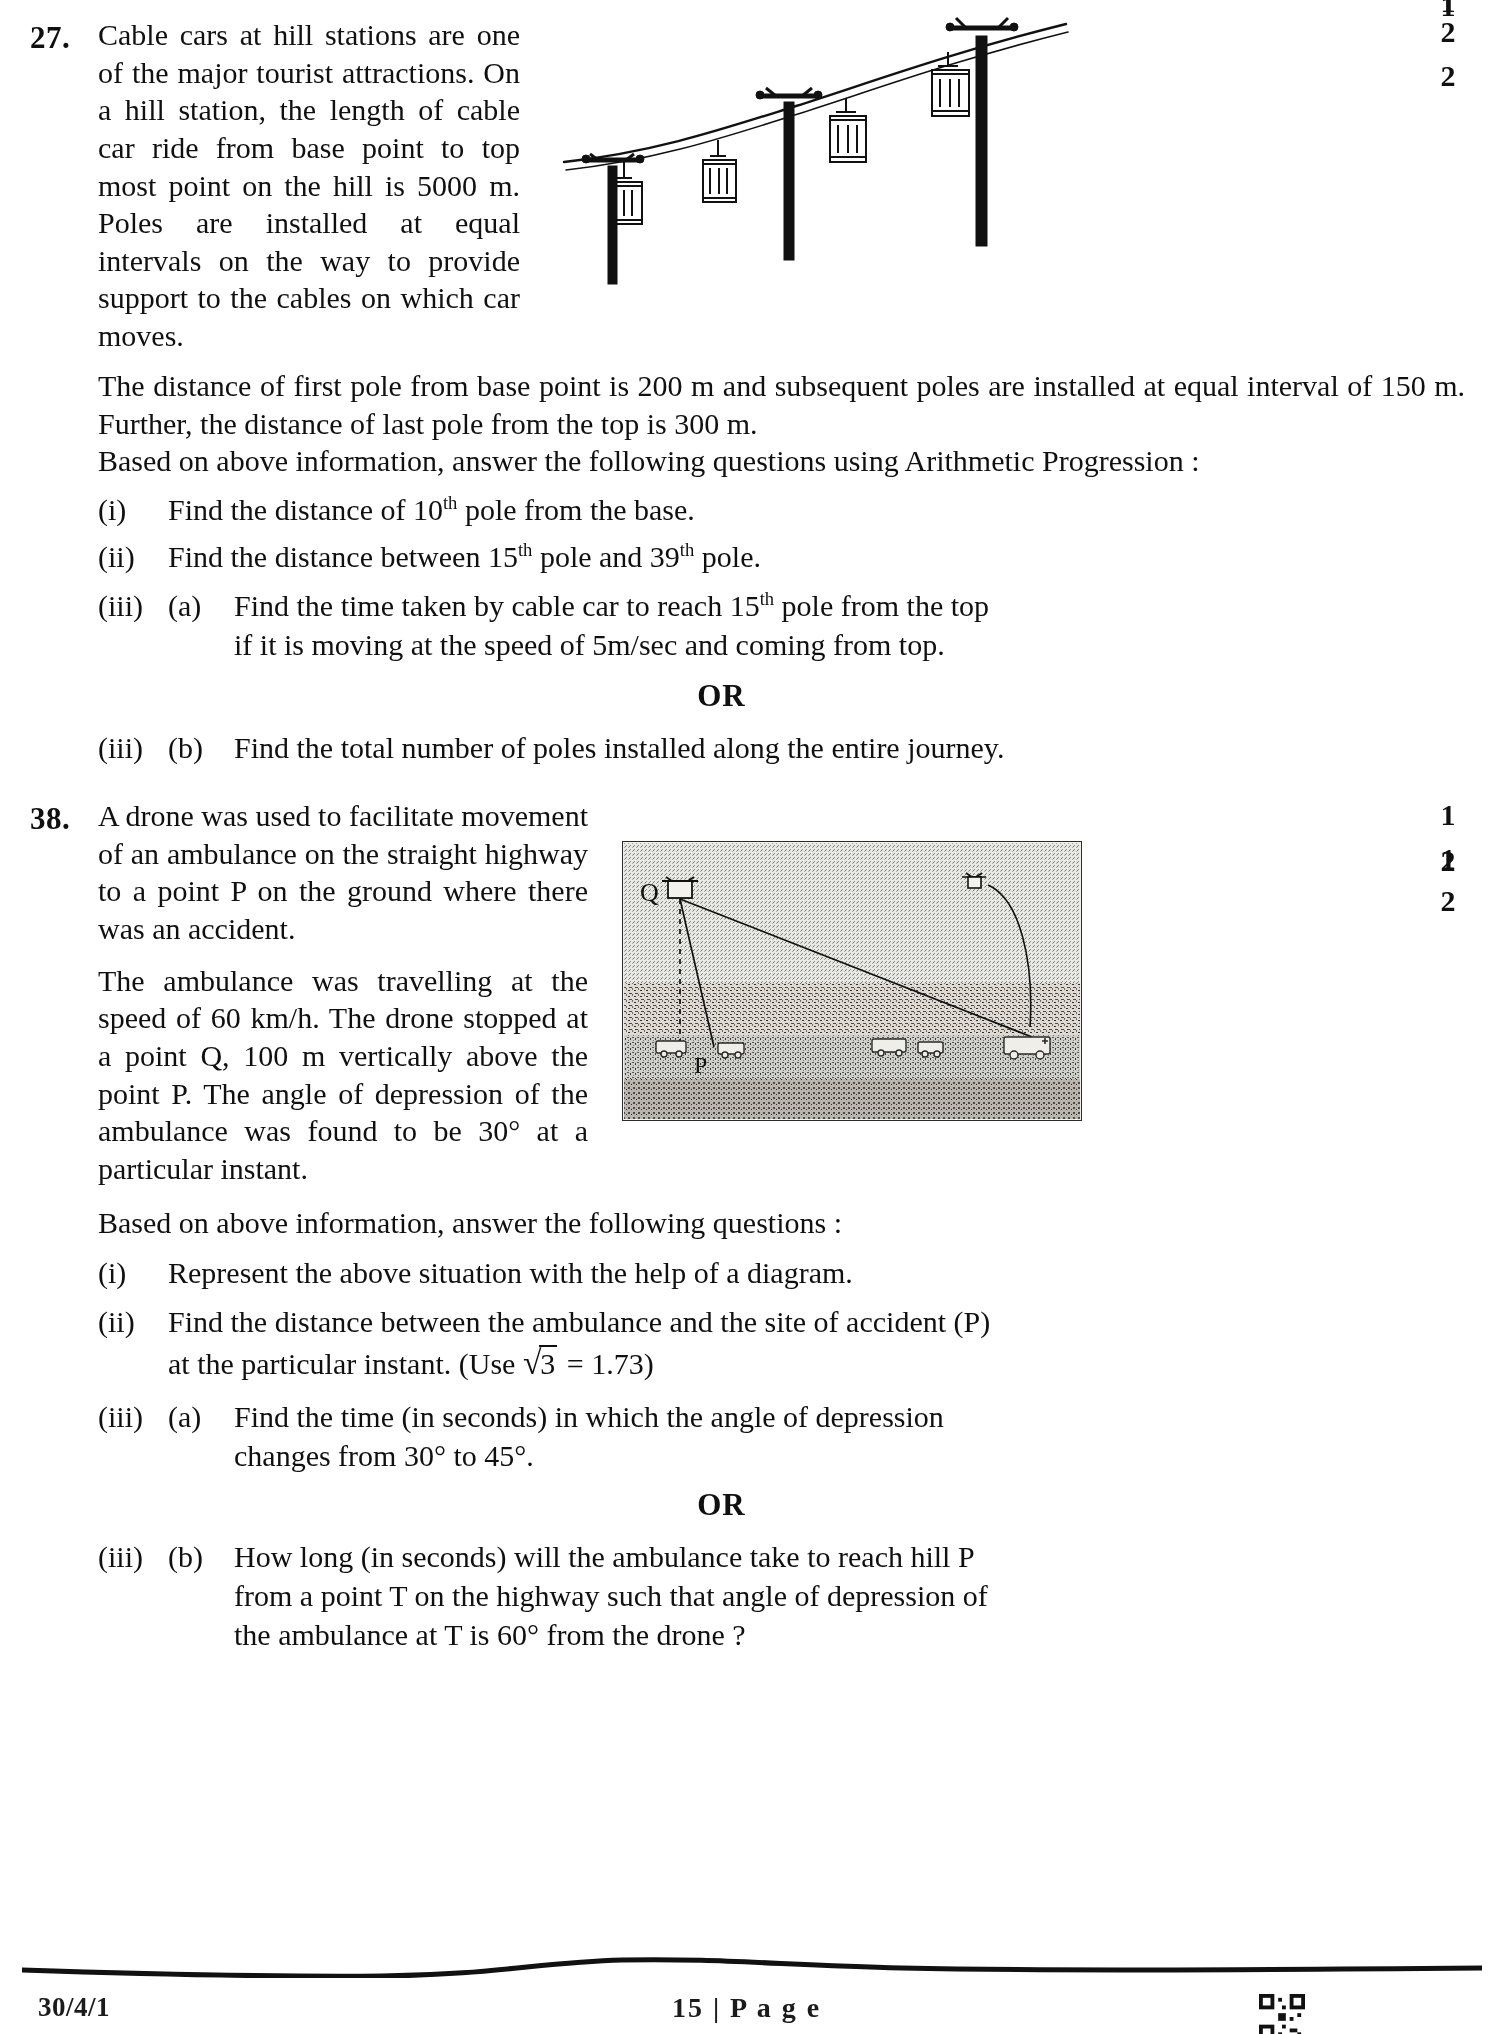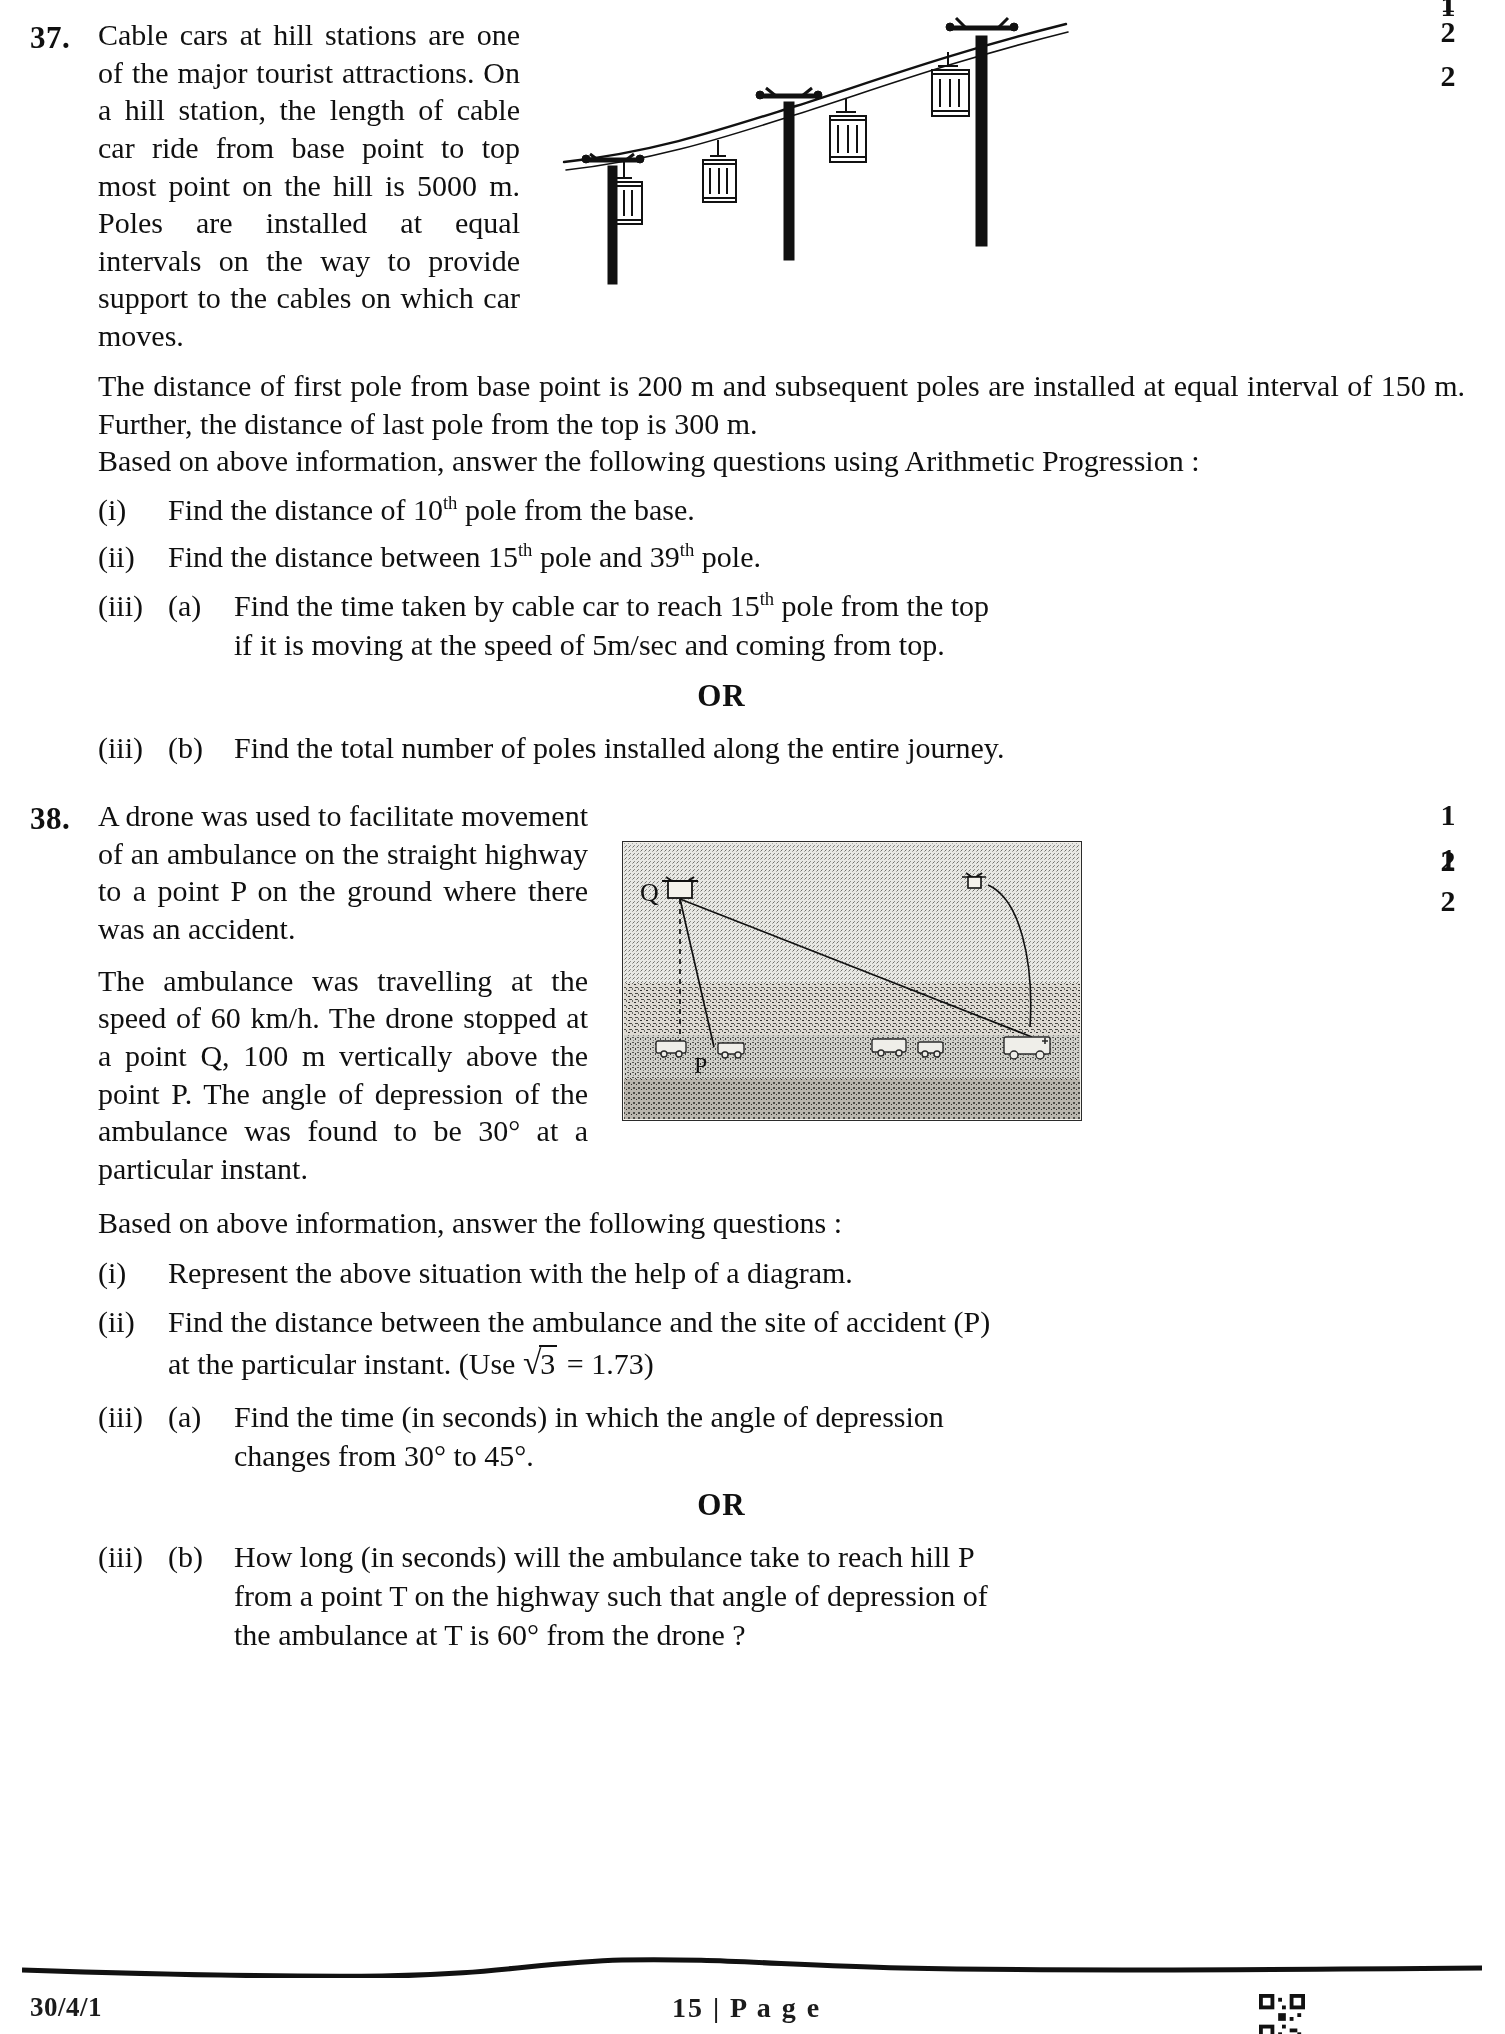--- a/index.html
+++ b/index.html
@@ -138,21 +138,21 @@
   }
   .footrule {
     position: absolute;
     left: 22px;
     right: 22px;
     top: 8px;
     height: 22px;
   }
   .foot-left {
     position: absolute;
-    left: 30px;
+    left: 38px;
     top: 44px;
     font-size: 27px;
     font-weight: bold;
     letter-spacing: 0.5px;
     color: #1b1b1b;
   }
   .foot-center {
     position: absolute;
     left: 0;
     right: 12px;
@@ -170,21 +170,21 @@
     width: 46px;
     height: 46px;
   }
 </style>
 </head>
 <body>
 
 <div class="page">
 
   <div class="q" style="margin-top:2px;">
-    <div class="q-num">37.</div>
+    <div class="q-num">27.</div>
     <div class="q-body">
 
       <div class="intro-row">
         <div class="intro-text" style="width:422px;">Cable cars at hill stations are one of the major tourist attractions. On a hill station, the length of cable car ride from base point to top most point on the hill is 5000 m. Poles are installed at equal intervals on the way to provide support to the cables on which car moves.</div>
 
         <div class="fig37">
           <svg viewBox="0 0 560 300" width="560" height="300" xmlns="http://www.w3.org/2000/svg">
             <g fill="none" stroke="#111" stroke-width="2.4" stroke-linecap="round">
 
               <path d="M18,152 C110,142 180,118 250,96 C320,74 400,44 520,14"></path>

